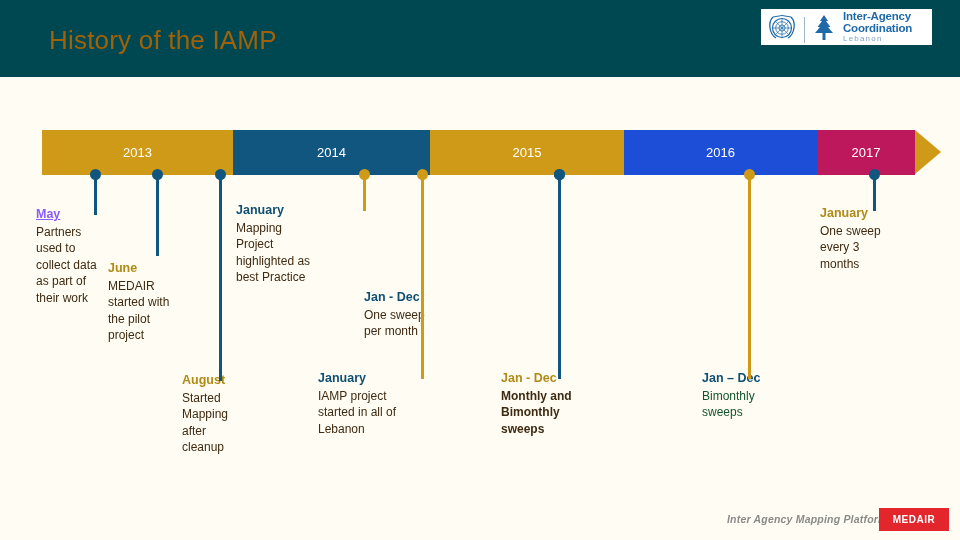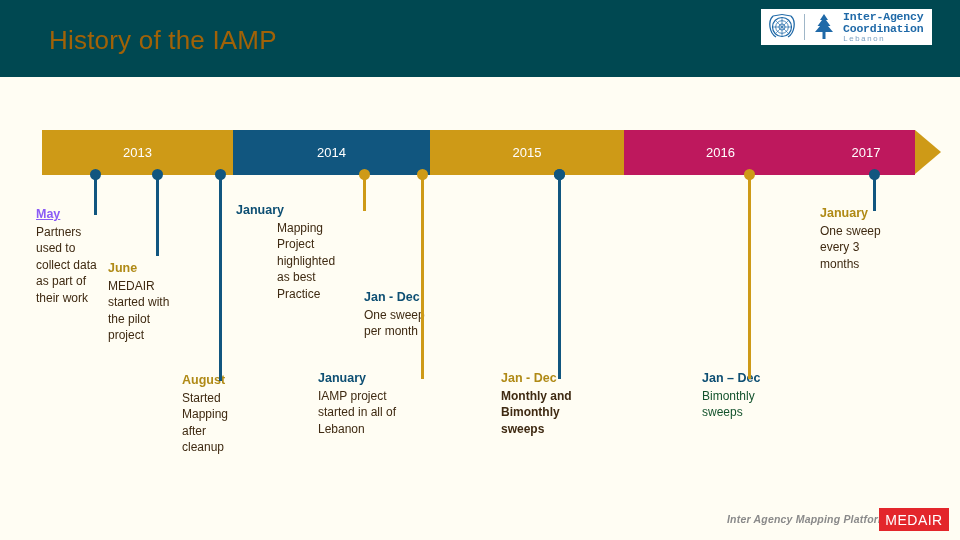--- a/index.html
+++ b/index.html
@@ -36,24 +36,23 @@
 
   
   .logo-box {
     position: absolute;
     left: 761px;
     top: 9px;
     width: 171px;
     height: 36px;
     background: #FFFFFF;
     display: flex;
-    align-items: center;
+    align-items: flex-end;
     box-sizing: border-box;
     padding: 2px 4px;
-    font-family: Liberation Mono, monospace;
   }
   .un-emblem {
     width: 34px;
     height: 30px;
     flex: 0 0 auto;
     display: block;
   }
   .logo-divider {
     width: 1px;
     height: 26px;
@@ -160,22 +159,22 @@
     white-space: nowrap;
   }
   .footer-medair {
     position: absolute;
     left: 879px;
     top: 508px;
     width: 70px;
     height: 23px;
     background: #E3262B;
     color: #FFFFFF;
-    font-size: 14px;
-    font-weight: normal;
+    font-size: 10px;
+    font-weight: bold;
     letter-spacing: 0.5px;
     display: flex;
     align-items: center;
     justify-content: center;
   }
 </style>
 </head>
 <body>
 
 <div class="header-band"></div>
@@ -209,21 +208,21 @@
   <div class="arrow-tip"></div>
 <div class="seg" style="left: 0px; width: 191px; background: rgb(206, 154, 23);">
       <span class="seg-label">2013</span>
     </div>
     <div class="seg" style="left: 191px; width: 197px; background: rgb(17, 86, 127);">
       <span class="seg-label">2014</span>
     </div>
     <div class="seg" style="left: 388px; width: 194px; background: rgb(206, 154, 23);">
       <span class="seg-label">2015</span>
     </div>
-    <div class="seg" style="left: 582px; width: 193px; background: #be185d;">
+    <div class="seg" style="left: 582px; width: 193px; background: #1d4ed8;">
       <span class="seg-label">2016</span>
     </div>
     <div class="seg" style="left: 775px; width: 98px; background: #be185d;">
       <span class="seg-label">2017</span>
     </div>
   </div>
 
 <div id="events-layer">
     <div class="block" style="left: 36px; top: 207px; width: 72px;">
       <div class="head" style="color: #8b5cf6; text-decoration: underline;">May</div>
@@ -232,21 +231,21 @@
     <div class="block" style="left: 108px; top: 261px; width: 72px;">
       <div class="head" style="color: rgb(176, 138, 22);">June</div>
       <div class="body" style="color: rgb(63, 42, 18);">MEDAIR started with the pilot project</div>
     </div>
     <div class="block" style="left: 182px; top: 373px; width: 68px;">
       <div class="head" style="color: rgb(176, 138, 22);">August</div>
       <div class="body" style="color: rgb(63, 42, 18);">Started Mapping after cleanup</div>
     </div>
     <div class="block" style="left: 236px; top: 203px; width: 80px;">
       <div class="head" style="color: rgb(14, 79, 115);">January</div>
-      <div class="body" style="color: rgb(63, 42, 18); margin-left: 41px;">Mapping Project highlighted as best Practice</div>
+      <div class="body" style="color: rgb(63, 42, 18);">Mapping Project highlighted as best Practice</div>
     </div>
     <div class="block" style="left: 318px; top: 371px; width: 84px;">
       <div class="head" style="color: rgb(14, 79, 115);">January</div>
       <div class="body" style="color: rgb(63, 42, 18);">IAMP project started in all of Lebanon</div>
     </div>
     <div class="block" style="left: 364px; top: 290px; width: 80px;">
       <div class="head" style="color: rgb(14, 79, 115);">Jan - Dec</div>
       <div class="body" style="color: rgb(63, 42, 18);">One sweep per month</div>
     </div>
     <div class="block" style="left: 501px; top: 371px; width: 86px;">

